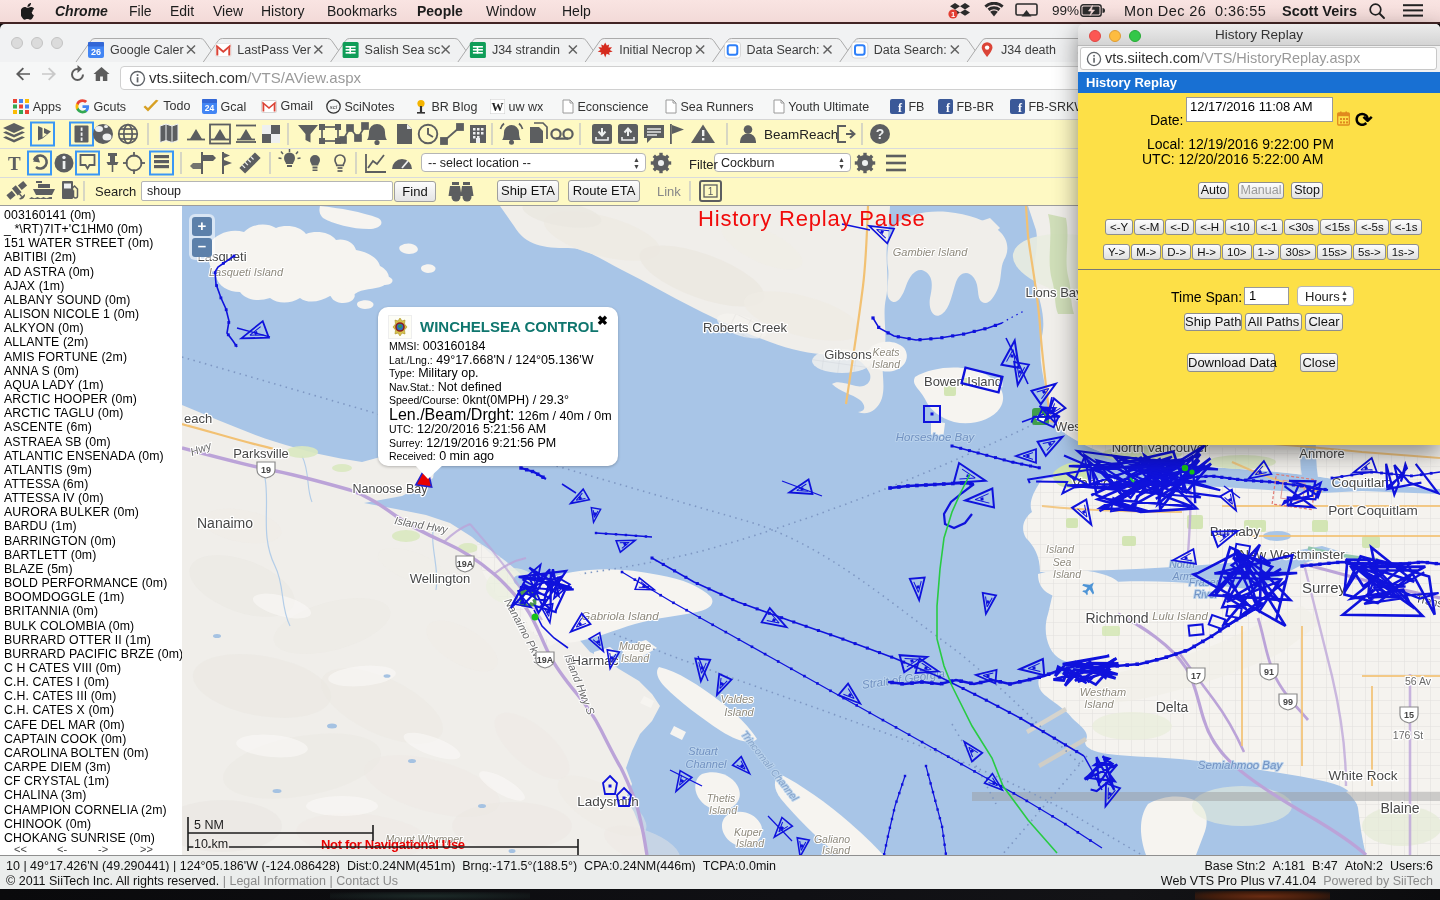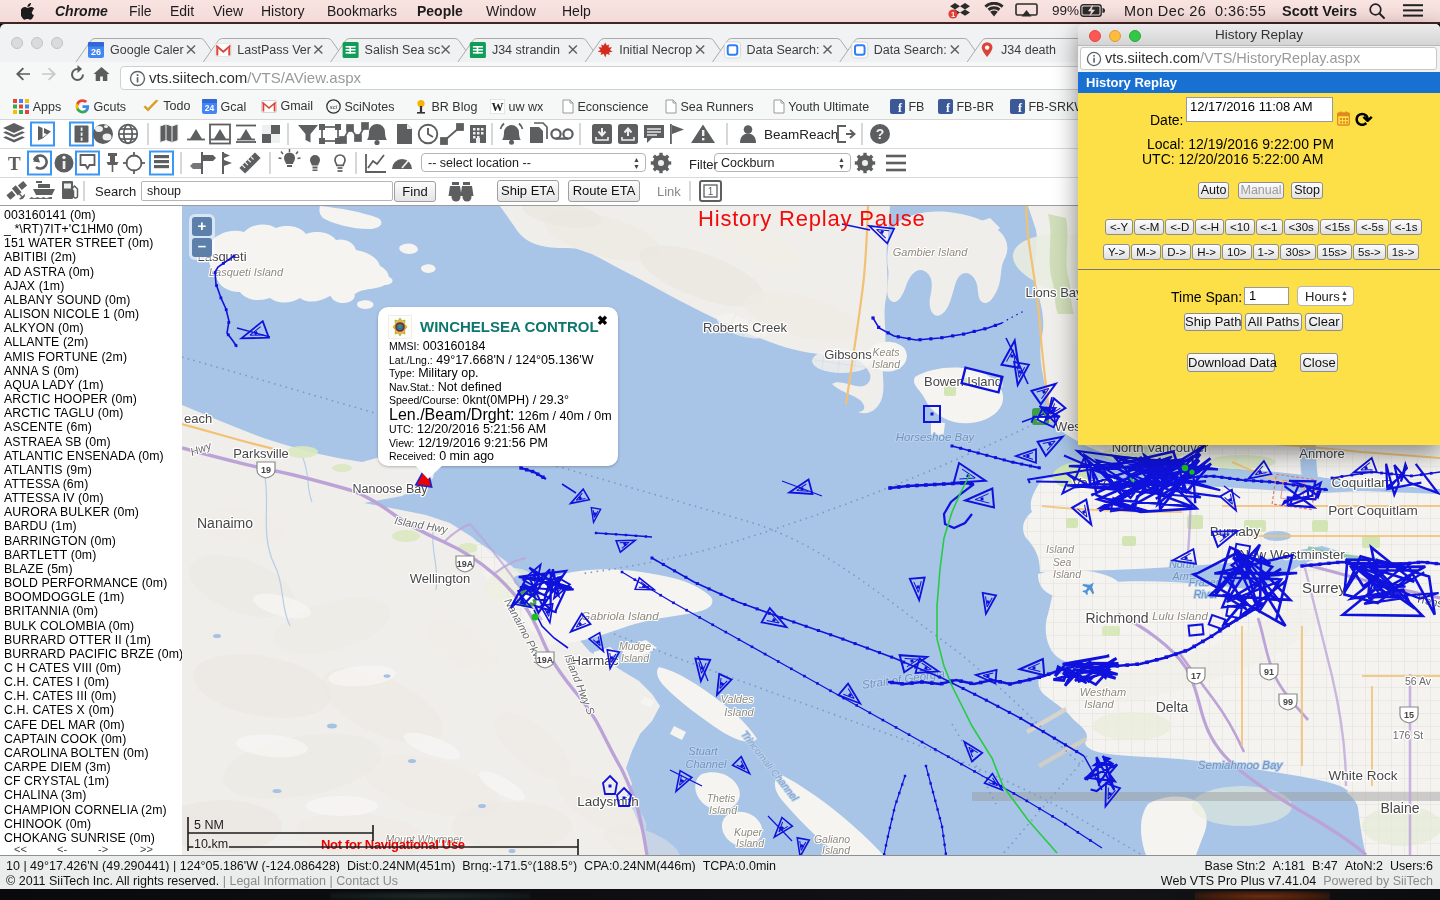--- a/index.html
+++ b/index.html
@@ -19,21 +19,21 @@
 
 #urlrow{left:0;top:62px;width:1440px;height:31px;background:#f6f7f7;}
 #urlpill{position:absolute;left:120px;top:4px;width:1314px;height:24px;background:#fff;border:1px solid #d0d0d0;border-radius:4px;box-sizing:border-box;font-size:15px;color:#2f2f2f;line-height:22px;padding-left:28px;}
 #urlpill .gray{color:#9a9a9a;}
 .navic{position:absolute;top:3px;font-size:17px;color:#5c5c5c;}
 
 #bmbar{left:0;top:93px;width:1440px;height:27px;background:#f6f7f7;border-bottom:1px solid #d6d6d6;box-sizing:border-box;font-size:12.5px;color:#333;}
 #bmbar .bm{position:absolute;top:6px;white-space:nowrap;}
 #bmbar svg{vertical-align:-3px;}
 
-#vtstb{left:0;top:120px;width:1440px;height:86px;background:#ffffff;border-bottom:1px solid #9c9c9c;box-sizing:border-box;}
+#vtstb{left:0;top:120px;width:1440px;height:86px;background:#fef9c3;border-bottom:1px solid #9c9c9c;box-sizing:border-box;}
 #vtstb .rowline{position:absolute;left:0;width:1440px;height:1px;background:#d9dbdb;}
 .sel{position:absolute;background:#fff;border:1px solid #b5b5b5;border-radius:4px;font-size:12.5px;color:#222;box-sizing:border-box;}
 .selarr{position:absolute;right:3px;top:2px;width:11px;height:14px;font-size:7px;color:#444;line-height:7px;text-align:center;}
 .tbtxt{position:absolute;font-size:13px;color:#222;}
 .btn3d{position:absolute;background:linear-gradient(#fdfdfd,#e4e4e4);border:1px solid #9f9f9f;border-radius:3px;font-size:13px;color:#111;text-align:center;box-sizing:border-box;}
 
 #sidebar{left:0;top:206px;width:182px;height:649px;background:#fff;font-size:12px;color:#000;}
 #shiplist{position:absolute;left:4px;top:2px;line-height:14.15px;white-space:pre;font-size:12.3px;letter-spacing:0.1px;}
 #pager{position:absolute;left:0px;top:637px;width:182px;font-size:11px;color:#444;}
 
@@ -1476,21 +1476,21 @@
  <div style="position:absolute;left:42px;top:11px;font-size:15px;font-weight:bold;color:#0f766e;">WINCHELSEA CONTROL</div>
  <div style="position:absolute;right:10px;top:6px;font-size:13px;font-weight:bold;color:#000;">✖</div>
  <div style="position:absolute;left:11px;top:33px;font-size:12.5px;color:#000;line-height:13.5px;white-space:nowrap;">
   <span style="font-size:10.5px;">MMSI:</span> 003160184<br>
   <span style="font-size:10.5px;">Lat./Lng.:</span> 49°17.668'N / 124°05.136'W<br>
   <span style="font-size:10.5px;">Type:</span> Military op.<br>
   <span style="font-size:10.5px;">Nav.Stat.:</span> Not defined<br>
   <span style="font-size:10.5px;">Speed/Course:</span> 0knt(0MPH) / 29.3°<br>
   <span style="font-size:16px;text-align:right;">Len./Beam/Drght:</span> 126m / 40m / 0m<br>
   <span style="font-size:10.5px;">UTC:</span> 12/20/2016 5:21:56 AM<br>
-  <span style="font-size:10.5px;">View:</span> 12/19/2016 9:21:56 PM<br>
+  <span style="font-size:10.5px;">Surrey:</span> 12/19/2016 9:21:56 PM<br>
   <span style="font-size:10.5px;">Received:</span> 0 min ago
  </div>
 </div>
 <div id="zoomctl" style="position:absolute;left:7px;top:8px;width:26px;height:46px;background:rgba(255,255,255,.55);border-radius:6px;">
  <div style="position:absolute;left:3px;top:3px;width:20px;height:19px;background:#5c80aa;border-radius:3px;color:#fff;font-size:15px;font-weight:bold;text-align:center;line-height:18px;">+</div>
  <div style="position:absolute;left:3px;top:24px;width:20px;height:19px;background:#5c80aa;border-radius:3px;color:#fff;font-size:15px;font-weight:bold;text-align:center;line-height:16px;">–</div>
 </div>
 </div>
 
 <div class="abs" id="st1">

